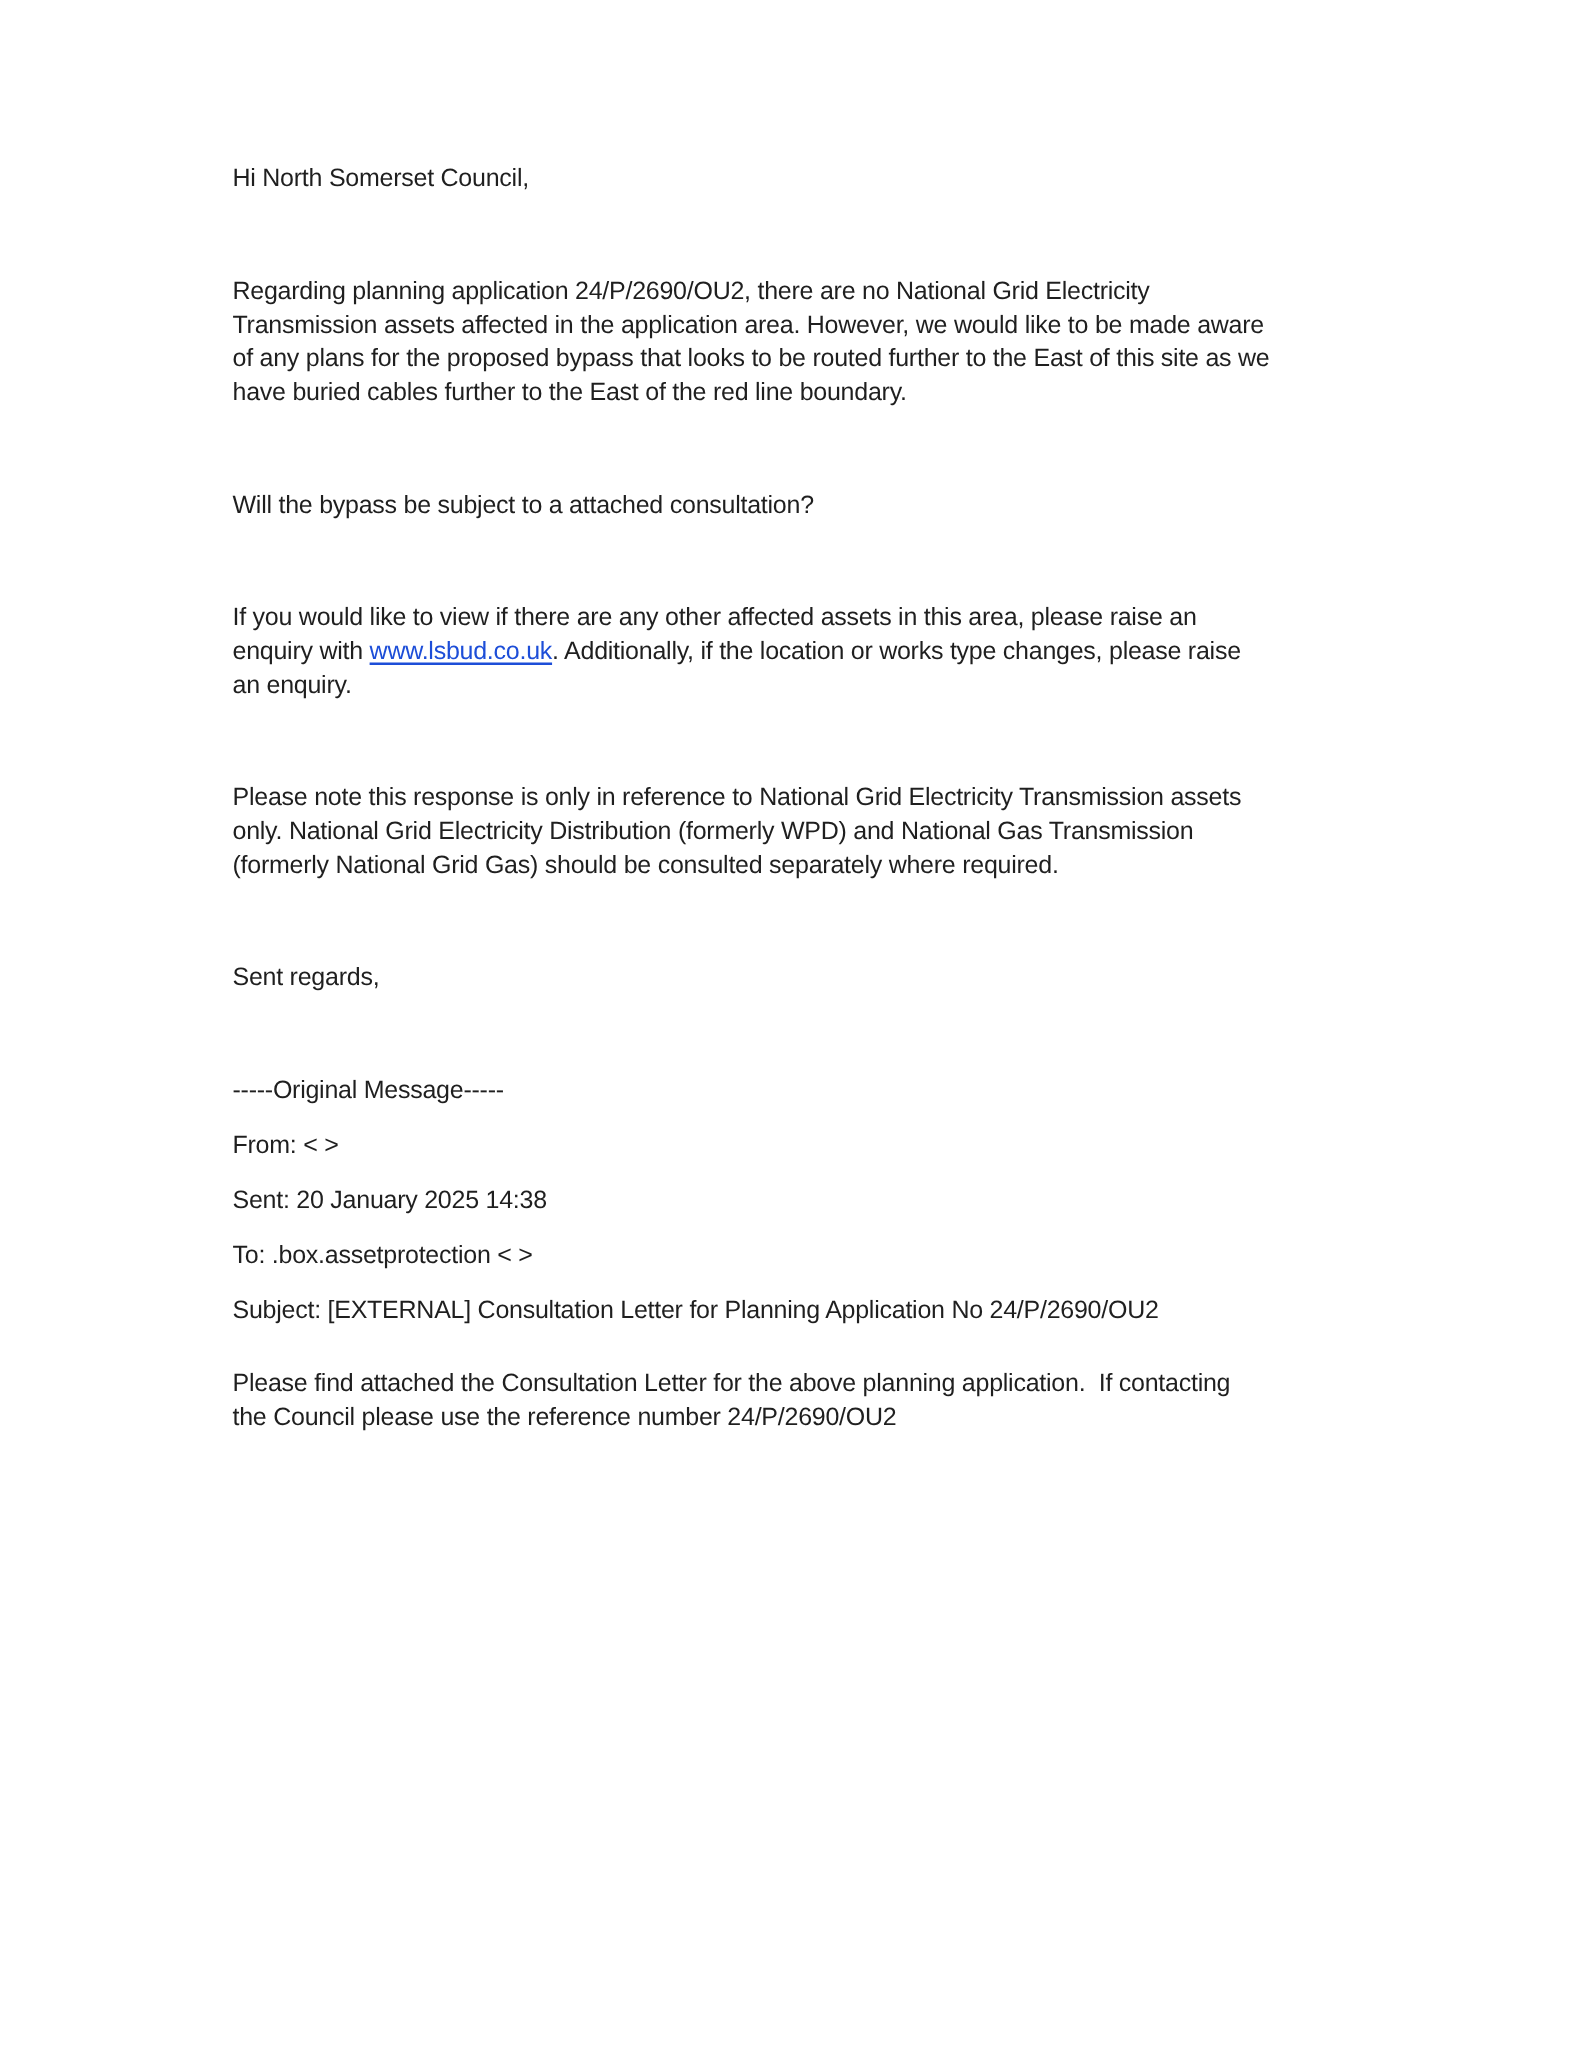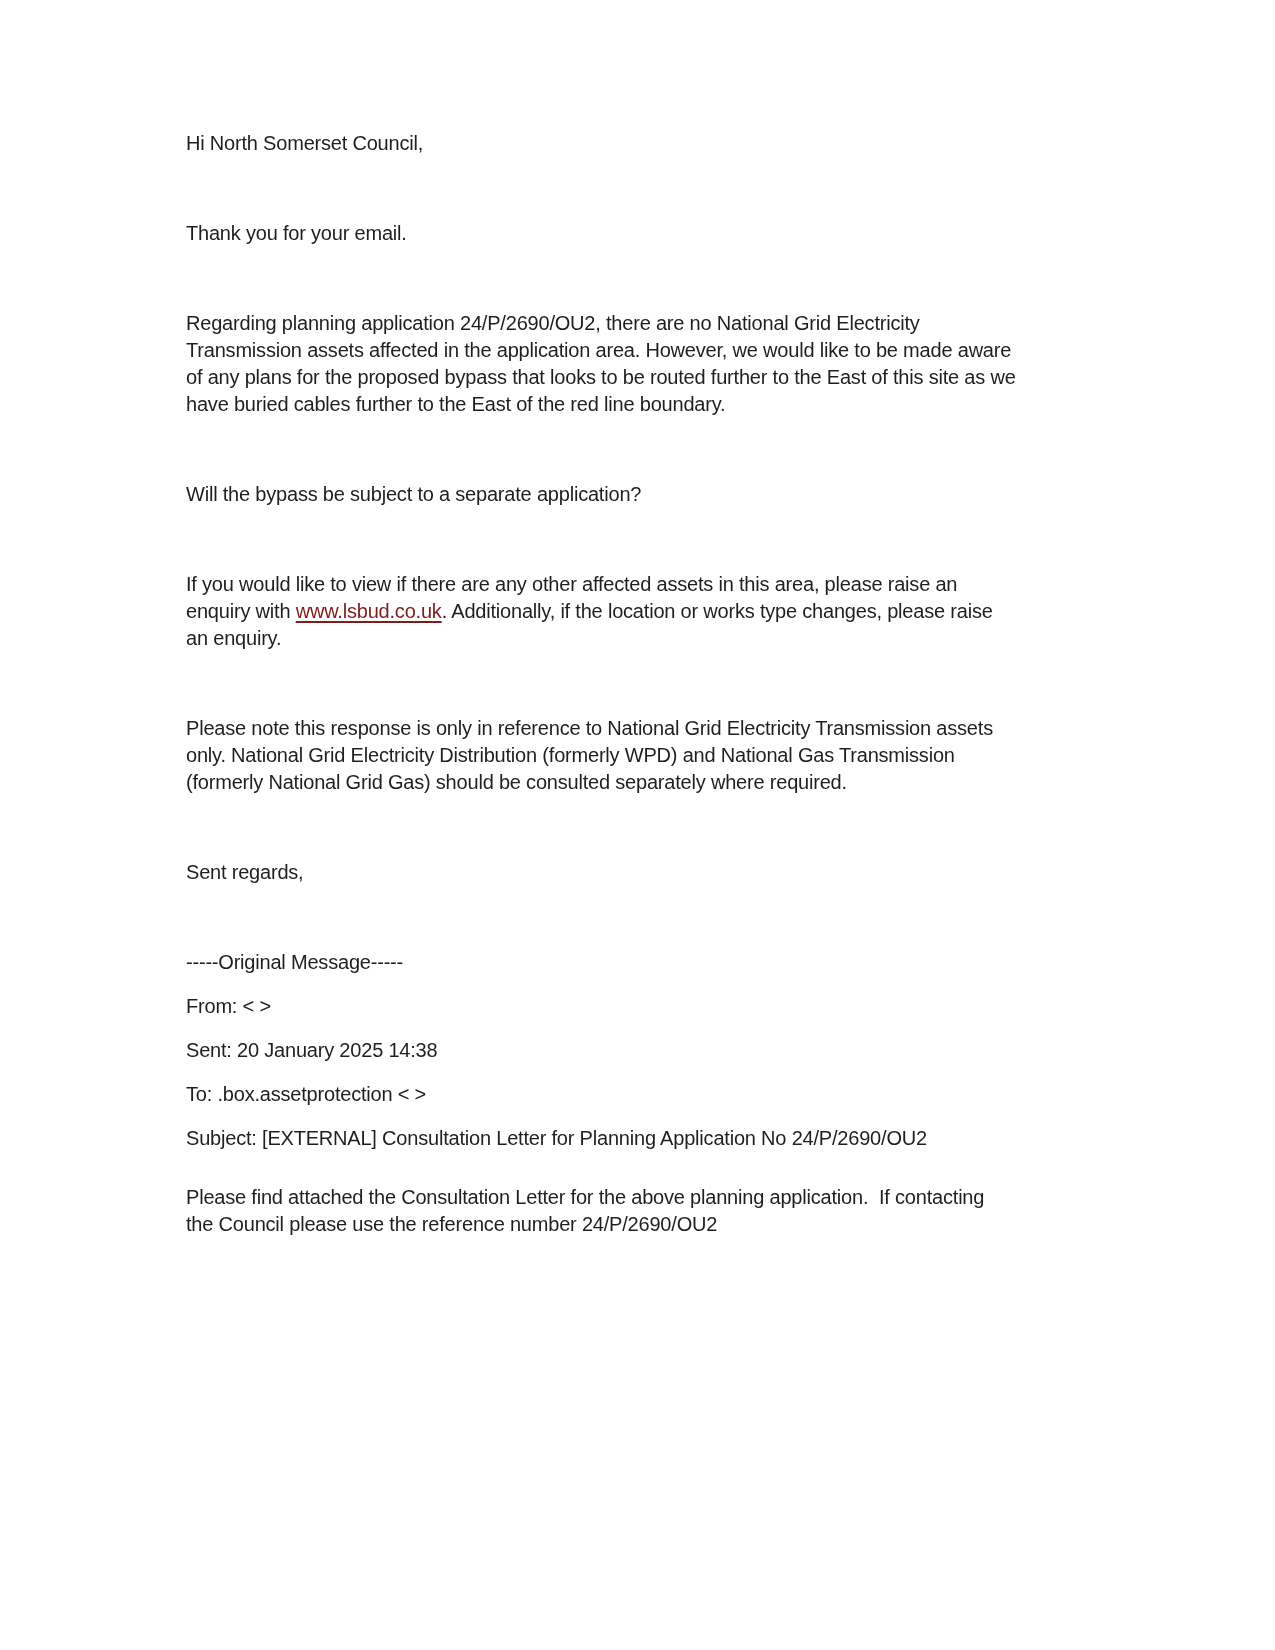--- a/index.html
+++ b/index.html
@@ -50,31 +50,30 @@
   }
 </style>
 </head>
 <body style="background: rgb(255, 255, 255); color: rgb(31, 31, 31);">
 
 <div class="page">
   <div class="doc-text">
 
     <p>Hi North Somerset Council,</p>
 
-    <p>Thank you for your email.</p>
 
     <p>Regarding planning application 24/P/2690/OU2, there are no National Grid Electricity
 Transmission assets affected in the application area. However, we would like to be made aware
 of any plans for the proposed bypass that looks to be routed further to the East of this site as we
 have buried cables further to the East of the red line boundary.</p>
 
-    <p>Will the bypass be subject to a separate application?</p>
+    <p>Will the bypass be subject to a attached consultation?</p>
 
     <p><span>If you would like to view if there are any other affected assets in this area, please raise an
-enquiry with </span><a class="doc-link" style="color: #7f1d1d;">www.lsbud.co.uk</a><span>. Additionally, if the location or works type changes, please raise
+enquiry with </span><a class="doc-link" style="color: #1d4ed8;">www.lsbud.co.uk</a><span>. Additionally, if the location or works type changes, please raise
 an enquiry.</span></p>
 
     <p>Please note this response is only in reference to National Grid Electricity Transmission assets
 only. National Grid Electricity Distribution (formerly WPD) and National Gas Transmission
 (formerly National Grid Gas) should be consulted separately where required.</p>
 
     <p>Sent regards,</p>
 
 
     <p class="hdr-line">-----Original Message-----</p>

